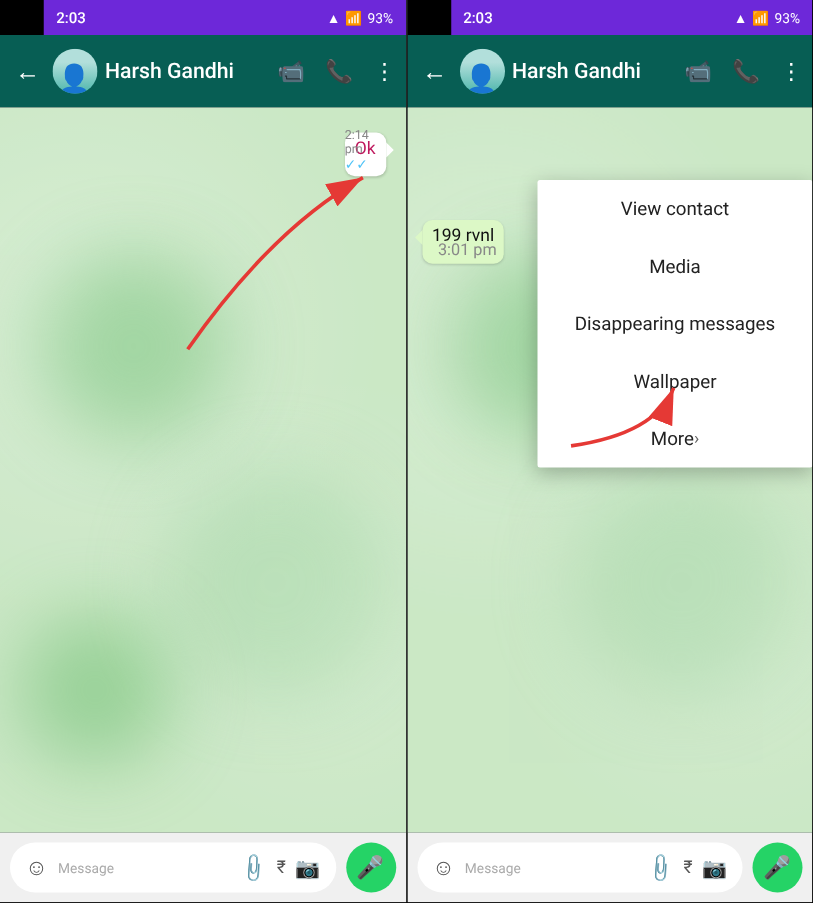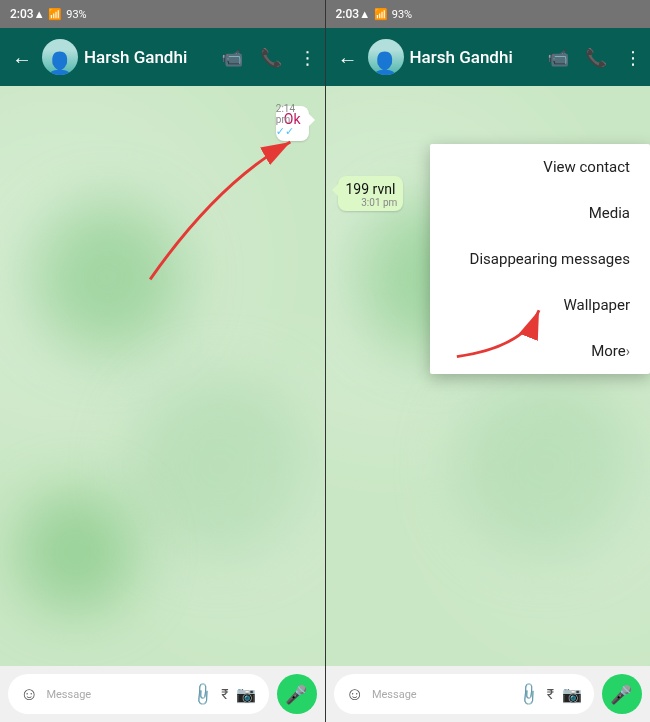--- a/index.html
+++ b/index.html
@@ -18,25 +18,27 @@
       height: 722px;
       display: flex;
       flex-direction: column;
       position: relative;
       overflow: hidden;
     }
 
     
     .status-bar {
       height: 28px;
-      background: #737373;
-      display: flex;
-      align-items: center;
+      background: #6d28d9;
+      display: flex;
+      align-items: center;
+      justify-content: space-between;
       padding: 0 10px;
       flex-shrink: 0;
+      margin-left: 35px;
     }
     .status-bar-left {
       font-size: 12px;
       color: #fff;
       font-weight: 500;
     }
     .status-bar-right {
       display: flex;
       align-items: center;
       gap: 4px;
@@ -242,21 +244,21 @@
       z-index: 100;
       border-radius: 2px;
     }
     .dropdown-item {
       padding: 14px 20px;
       font-size: 15px;
       color: #222;
       cursor: pointer;
       display: flex;
       align-items: center;
-      justify-content: flex-end;
+      justify-content: center;
     }
     .dropdown-arrow {
       font-size: 14px;
       color: #666;
     }
 
     
     .arrow-overlay {
       position: absolute;
       pointer-events: none;
@@ -280,21 +282,21 @@
       left: -6px;
       top: 8px;
       border: 6px solid transparent;
       border-right-color: #dcf8c6;
       border-left: 0;
     }
     .msg-bubble-text { color: #111; }
     .msg-bubble-time { 
       position: absolute; 
       bottom: 3px; right: 6px; 
-      font-size: 10px; color: #888; 
+      font-size: 13px; color: #888; 
     }
   </style>
 </head>
 <body>
 
 <div class="phone-panel">
 
   <div class="status-bar">
     <span class="status-bar-left">2:03</span>
     <div class="status-bar-right">

